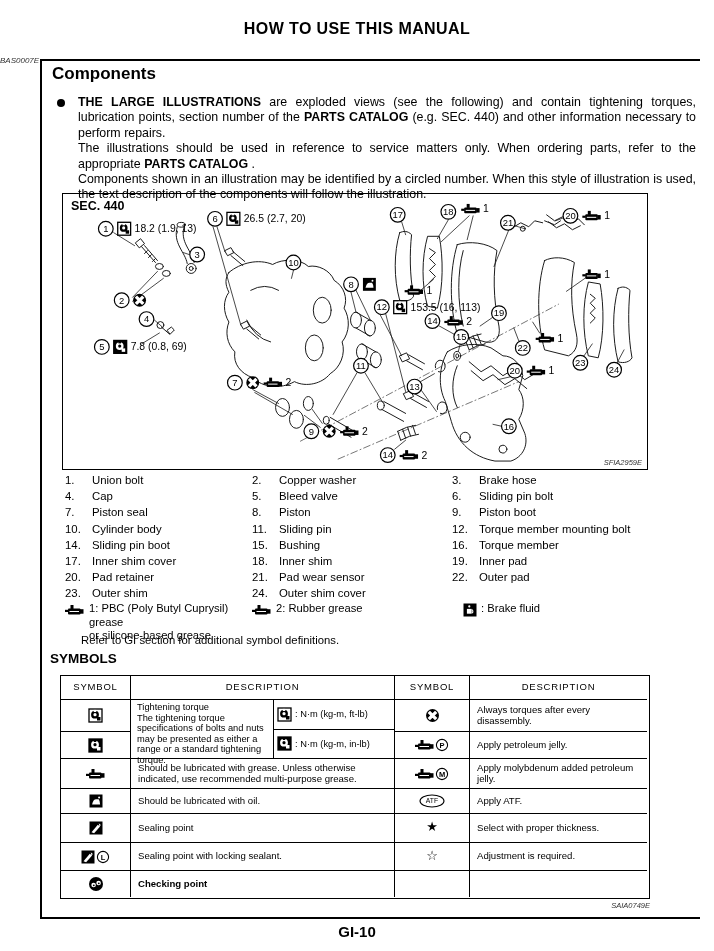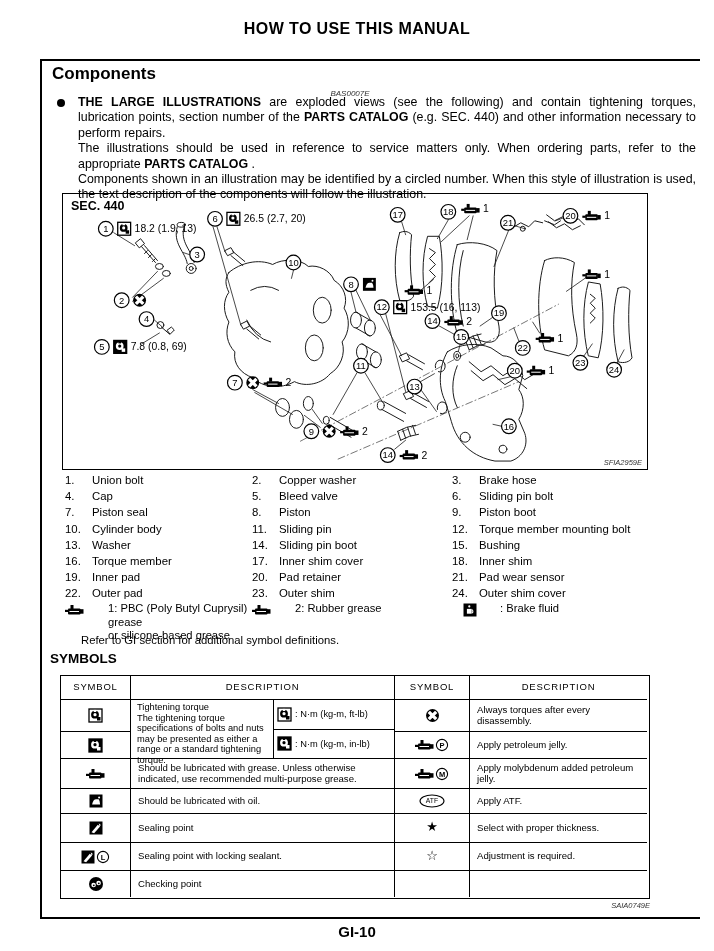--- a/index.html
+++ b/index.html
@@ -5,50 +5,50 @@
   html,body{margin:0;padding:0;background:#e8e8e8;}
   .page{position:relative;width:714px;height:951px;background:#fff;color:#000;
         font-family:"Liberation Sans",sans-serif;overflow:hidden;margin:0 auto;}
   .title{position:absolute;top:20px;left:0;width:714px;text-align:center;
          font-size:16px;font-weight:bold;letter-spacing:.4px;}
   .rule{position:absolute;background:#000;}
   .top-rule{left:40px;top:59px;width:660px;height:2px;}
   .left-rule{left:40px;top:59px;width:2px;height:860px;}
   .bottom-rule{left:40px;top:917px;width:660px;height:2px;}
   .section-title{position:absolute;left:52px;top:64px;font-size:17px;font-weight:bold;}
-  .section-code{position:absolute;top:89px;left:0;width:700px;text-align:center;
+  .section-code{position:absolute;top:56px;left:0;width:700px;text-align:left;
                 font-size:8px;font-style:italic;color:#333;}
   .intro{position:absolute;left:78px;top:95px;width:618px;font-size:12.4px;line-height:15.4px;}
   .intro p{margin:0;text-align:justify;}
   .bullet{position:absolute;left:-21px;top:4px;width:8px;height:8px;background:#000;border-radius:50%;}
   .figure{position:absolute;left:62px;top:193px;width:586px;height:277px;
           border:1.6px solid #000;box-sizing:border-box;}
   .figure svg{position:absolute;left:0;top:0;width:100%;height:100%;
               font-family:"Liberation Sans",sans-serif;}
   .sec-label{position:absolute;left:8px;top:5px;font-weight:bold;font-size:12.5px;}
   .fig-code{position:absolute;right:5px;bottom:2px;font-size:7.5px;font-style:italic;color:#333;}
   .parts{position:absolute;left:65px;top:474px;width:588px;display:grid;
          grid-template-columns:187px 200px 201px;grid-auto-rows:16.2px;font-size:11.4px;}
   .pcell{display:flex;align-items:flex-start;}
   .pnum{width:27px;flex:none;}
   .legend{position:absolute;left:65px;top:602px;width:588px;font-size:11.2px;line-height:13.5px;}
-  .lgitem{position:absolute;top:0;display:flex;gap:23px;align-items:flex-start;}
+  .lgitem{position:absolute;top:0;display:flex;gap:4px;align-items:flex-start;}
   .lgitem .ic{margin-top:1px;flex:none;}
   .lg1{left:0;width:187px;} .lg2{left:187px;width:200px;} .lg3{left:398px;}
   .note{position:absolute;left:81px;top:634px;font-size:11.3px;}
   .symbols-heading{position:absolute;left:50px;top:651px;font-size:13.5px;font-weight:bold;}
   .symtable{position:absolute;left:60px;top:675px;width:590px;height:224px;
             border:1.6px solid #000;box-sizing:border-box;display:grid;
             grid-template-columns:70px 264px 75px 177px;
             grid-template-rows:24px 32px 27px 30px 25px 29px 28px 26px;}
   .sc{border-right:1px solid #000;border-bottom:1px solid #000;box-sizing:border-box;
       display:flex;align-items:center;justify-content:center;font-size:9.6px;line-height:10.8px;}
   .sc.hdr{font-size:9.5px;letter-spacing:.8px;}
   .sc.desc{justify-content:flex-start;padding:2px 4px 2px 7px;text-align:left;}
-  .sc.noR{border-right:none;} .sc.noB{border-bottom:none;}
+  .sc.noR{border-right:none;} .sc.noB{border-bottom:none;font-weight:bold;}
   .tq-cell{grid-row:2/4;grid-column:2;border-right:1px solid #000;border-bottom:1px solid #000;
            box-sizing:border-box;display:flex;font-size:9.3px;}
   .tq-text{flex:1;padding:2px 2px 2px 6px;line-height:10.6px;}
   .tq-units{width:120px;border-left:1px solid #000;display:flex;flex-direction:column;flex:none;}
   .tq-u{flex:1;display:flex;align-items:center;gap:3px;padding-left:3px;font-size:9.3px;}
   .tq-u + .tq-u{border-top:1px solid #000;}
   .symtable-code{position:absolute;left:60px;top:901px;width:590px;text-align:right;
                  font-size:7.5px;font-style:italic;color:#333;}
   .footer-page{position:absolute;left:0;top:923px;width:714px;text-align:center;
                font-size:15px;font-weight:bold;}
@@ -385,24 +385,20 @@
       </div>
     <div class="pcell">
         <span class="pnum">11.</span>
         <span>Sliding pin</span>
       </div>
     <div class="pcell">
         <span class="pnum">12.</span>
         <span>Torque member mounting bolt</span>
       </div>
     <div class="pcell">
-        <span class="pnum">13.</span>
-        <span>Washer</span>
-      </div>
-    <div class="pcell">
         <span class="pnum">14.</span>
         <span>Sliding pin boot</span>
       </div>
     <div class="pcell">
         <span class="pnum">15.</span>
         <span>Bushing</span>
       </div>
     <div class="pcell">
         <span class="pnum">16.</span>
         <span>Torque member</span>

